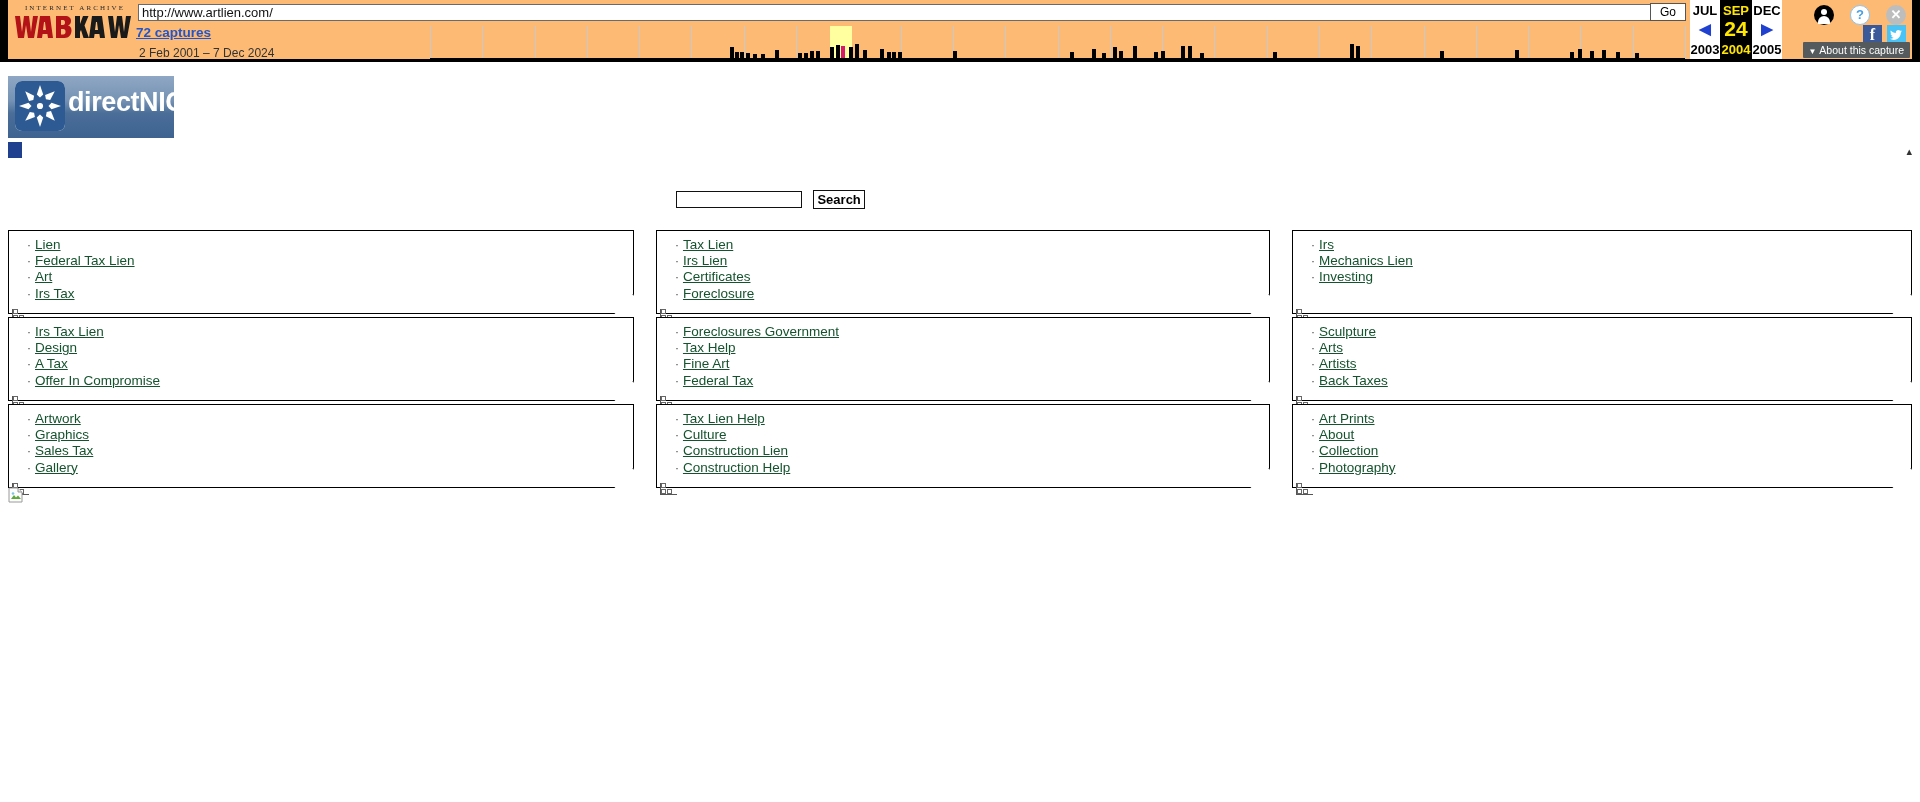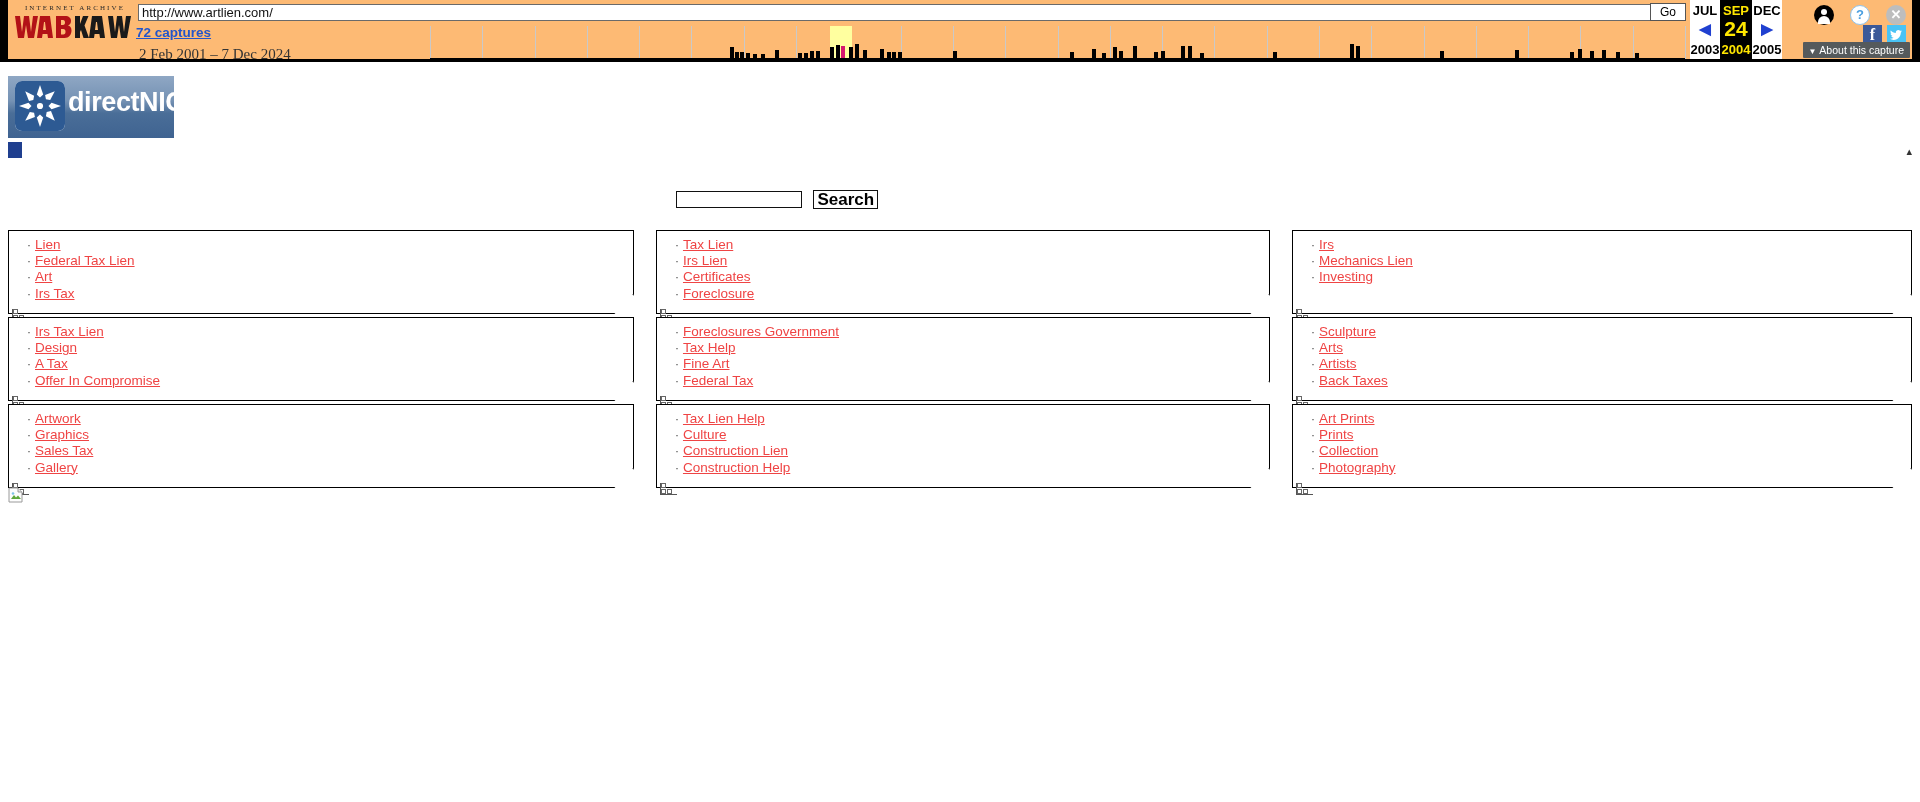--- a/index.html
+++ b/index.html
@@ -110,24 +110,23 @@
     font-size: 13.5px;
     font-weight: bold;
     color: #2255cc;
     text-decoration: underline;
     cursor: pointer;
   }
   .wm-daterange {
     position: absolute;
     left: 139px;
     top: 46px;
-    font-size: 15px;
+    font-size: 12px;
     color: #333;
     white-space: nowrap;
-    font-family: Liberation Serif, serif;
   }
 
   
   #wm-timeline {
     position: absolute;
     left: 430px;
     top: 26px;
     width: 1255px;
     height: 33px;
   }
@@ -313,21 +312,21 @@
     vertical-align: middle;
     background: #fff;
   }
   #search-button {
     margin-left: 7px;
     height: 19px;
     box-sizing: border-box;
     border: 1px solid #111;
     background: #ffffff;
     font-family: "Liberation Sans", sans-serif;
-    font-size: 17px;
+    font-size: 13px;
     font-weight: bold;
     color: #000;
     padding: 0 3px;
     vertical-align: middle;
     cursor: pointer;
     line-height: 15px;
   }
 
   #link-grid {
     position: absolute;
@@ -362,21 +361,21 @@
     line-height: 15.2px;
     color: #333;
     white-space: nowrap;
   }
   .link-box li .bullet {
     color: #444;
     font-size: 12px;
     margin-right: 4px;
   }
   .link-box li a {
-    color: #ef4444;
+    color: #14532d;
     text-decoration: underline;
     font-size: 13.5px;
     cursor: pointer;
   }
   
   .corner-cut {
     position: absolute;
     right: -1px;
     bottom: -1px;
     width: 20px;
@@ -725,21 +724,21 @@
             <span class="side"></span>
             <span class="base"></span>
             <span class="b1"></span>
             <span class="b2"></span>
             <span class="b3"></span>
           </div>
         </div>
         <div class="link-box col3">
           <ul>
             <li><span class="bullet">·</span><a>Art Prints</a></li>
-            <li><span class="bullet">·</span><a>Prints</a></li>
+            <li><span class="bullet">·</span><a>About</a></li>
             <li><span class="bullet">·</span><a>Collection</a></li>
             <li><span class="bullet">·</span><a>Photography</a></li>
           </ul>
           <div class="corner-cut"></div>
           <div class="brk">
             <span class="side"></span>
             <span class="base"></span>
             <span class="b1"></span>
             <span class="b2"></span>
             <span class="b3"></span>

